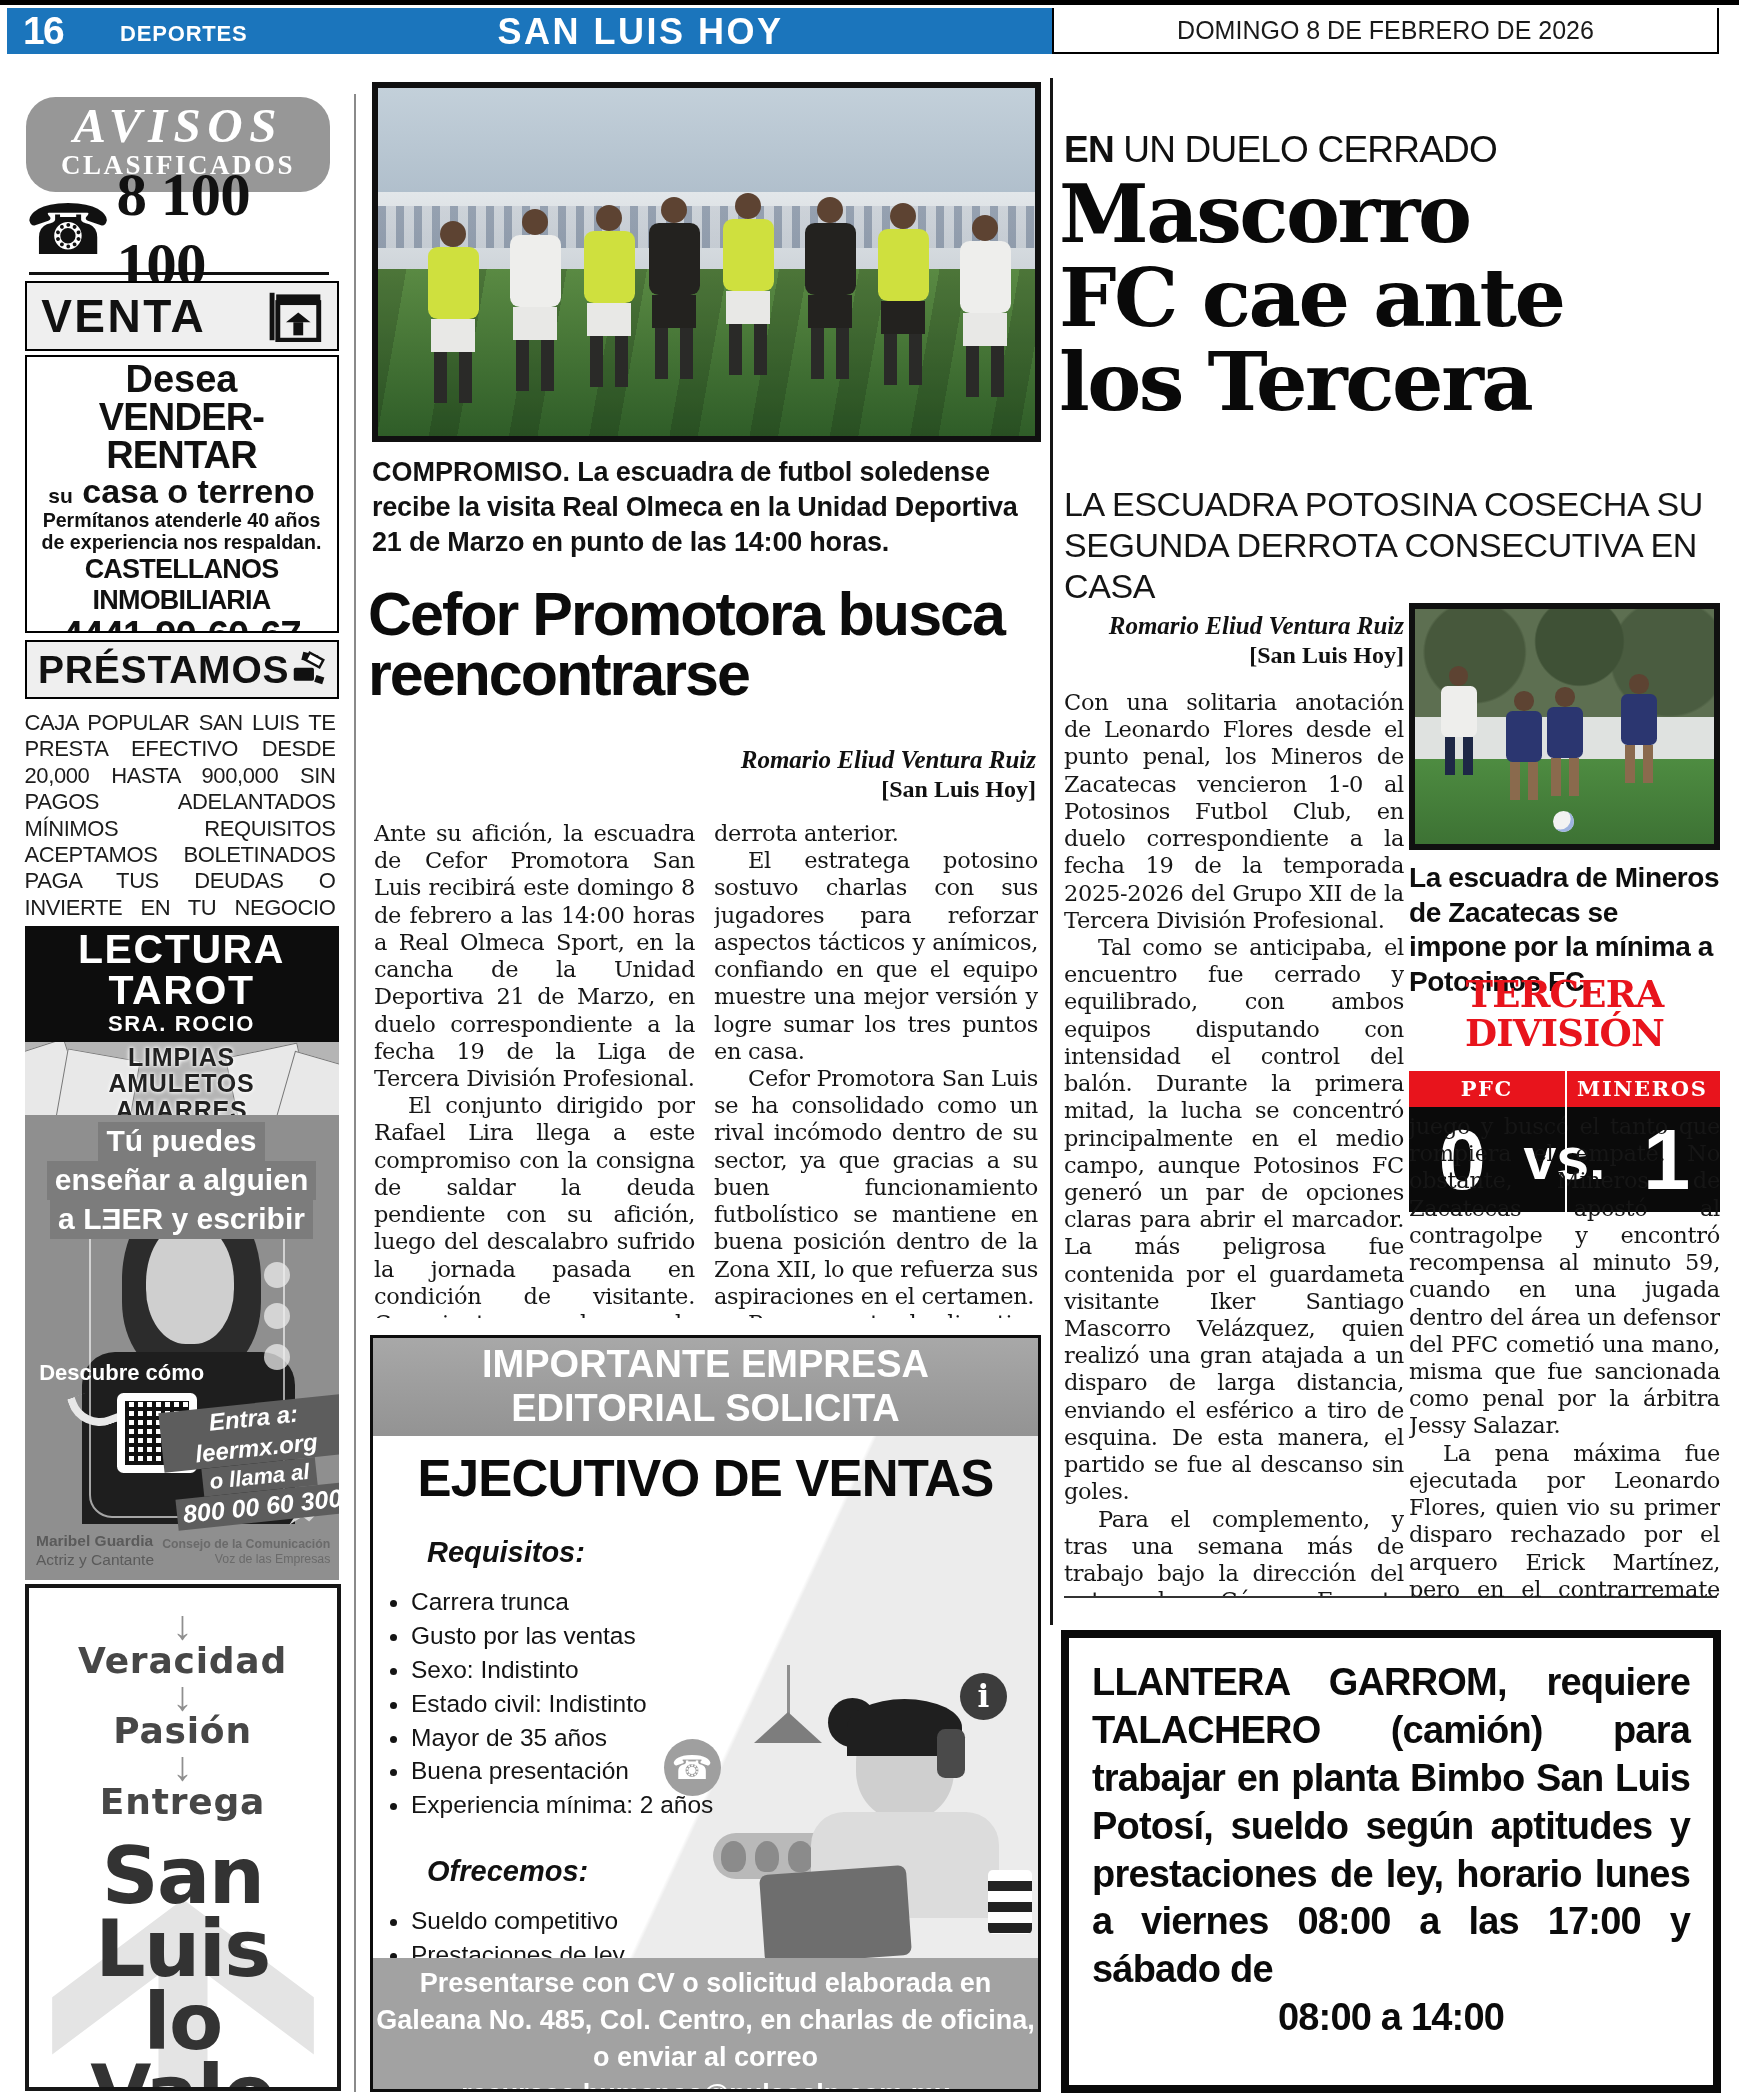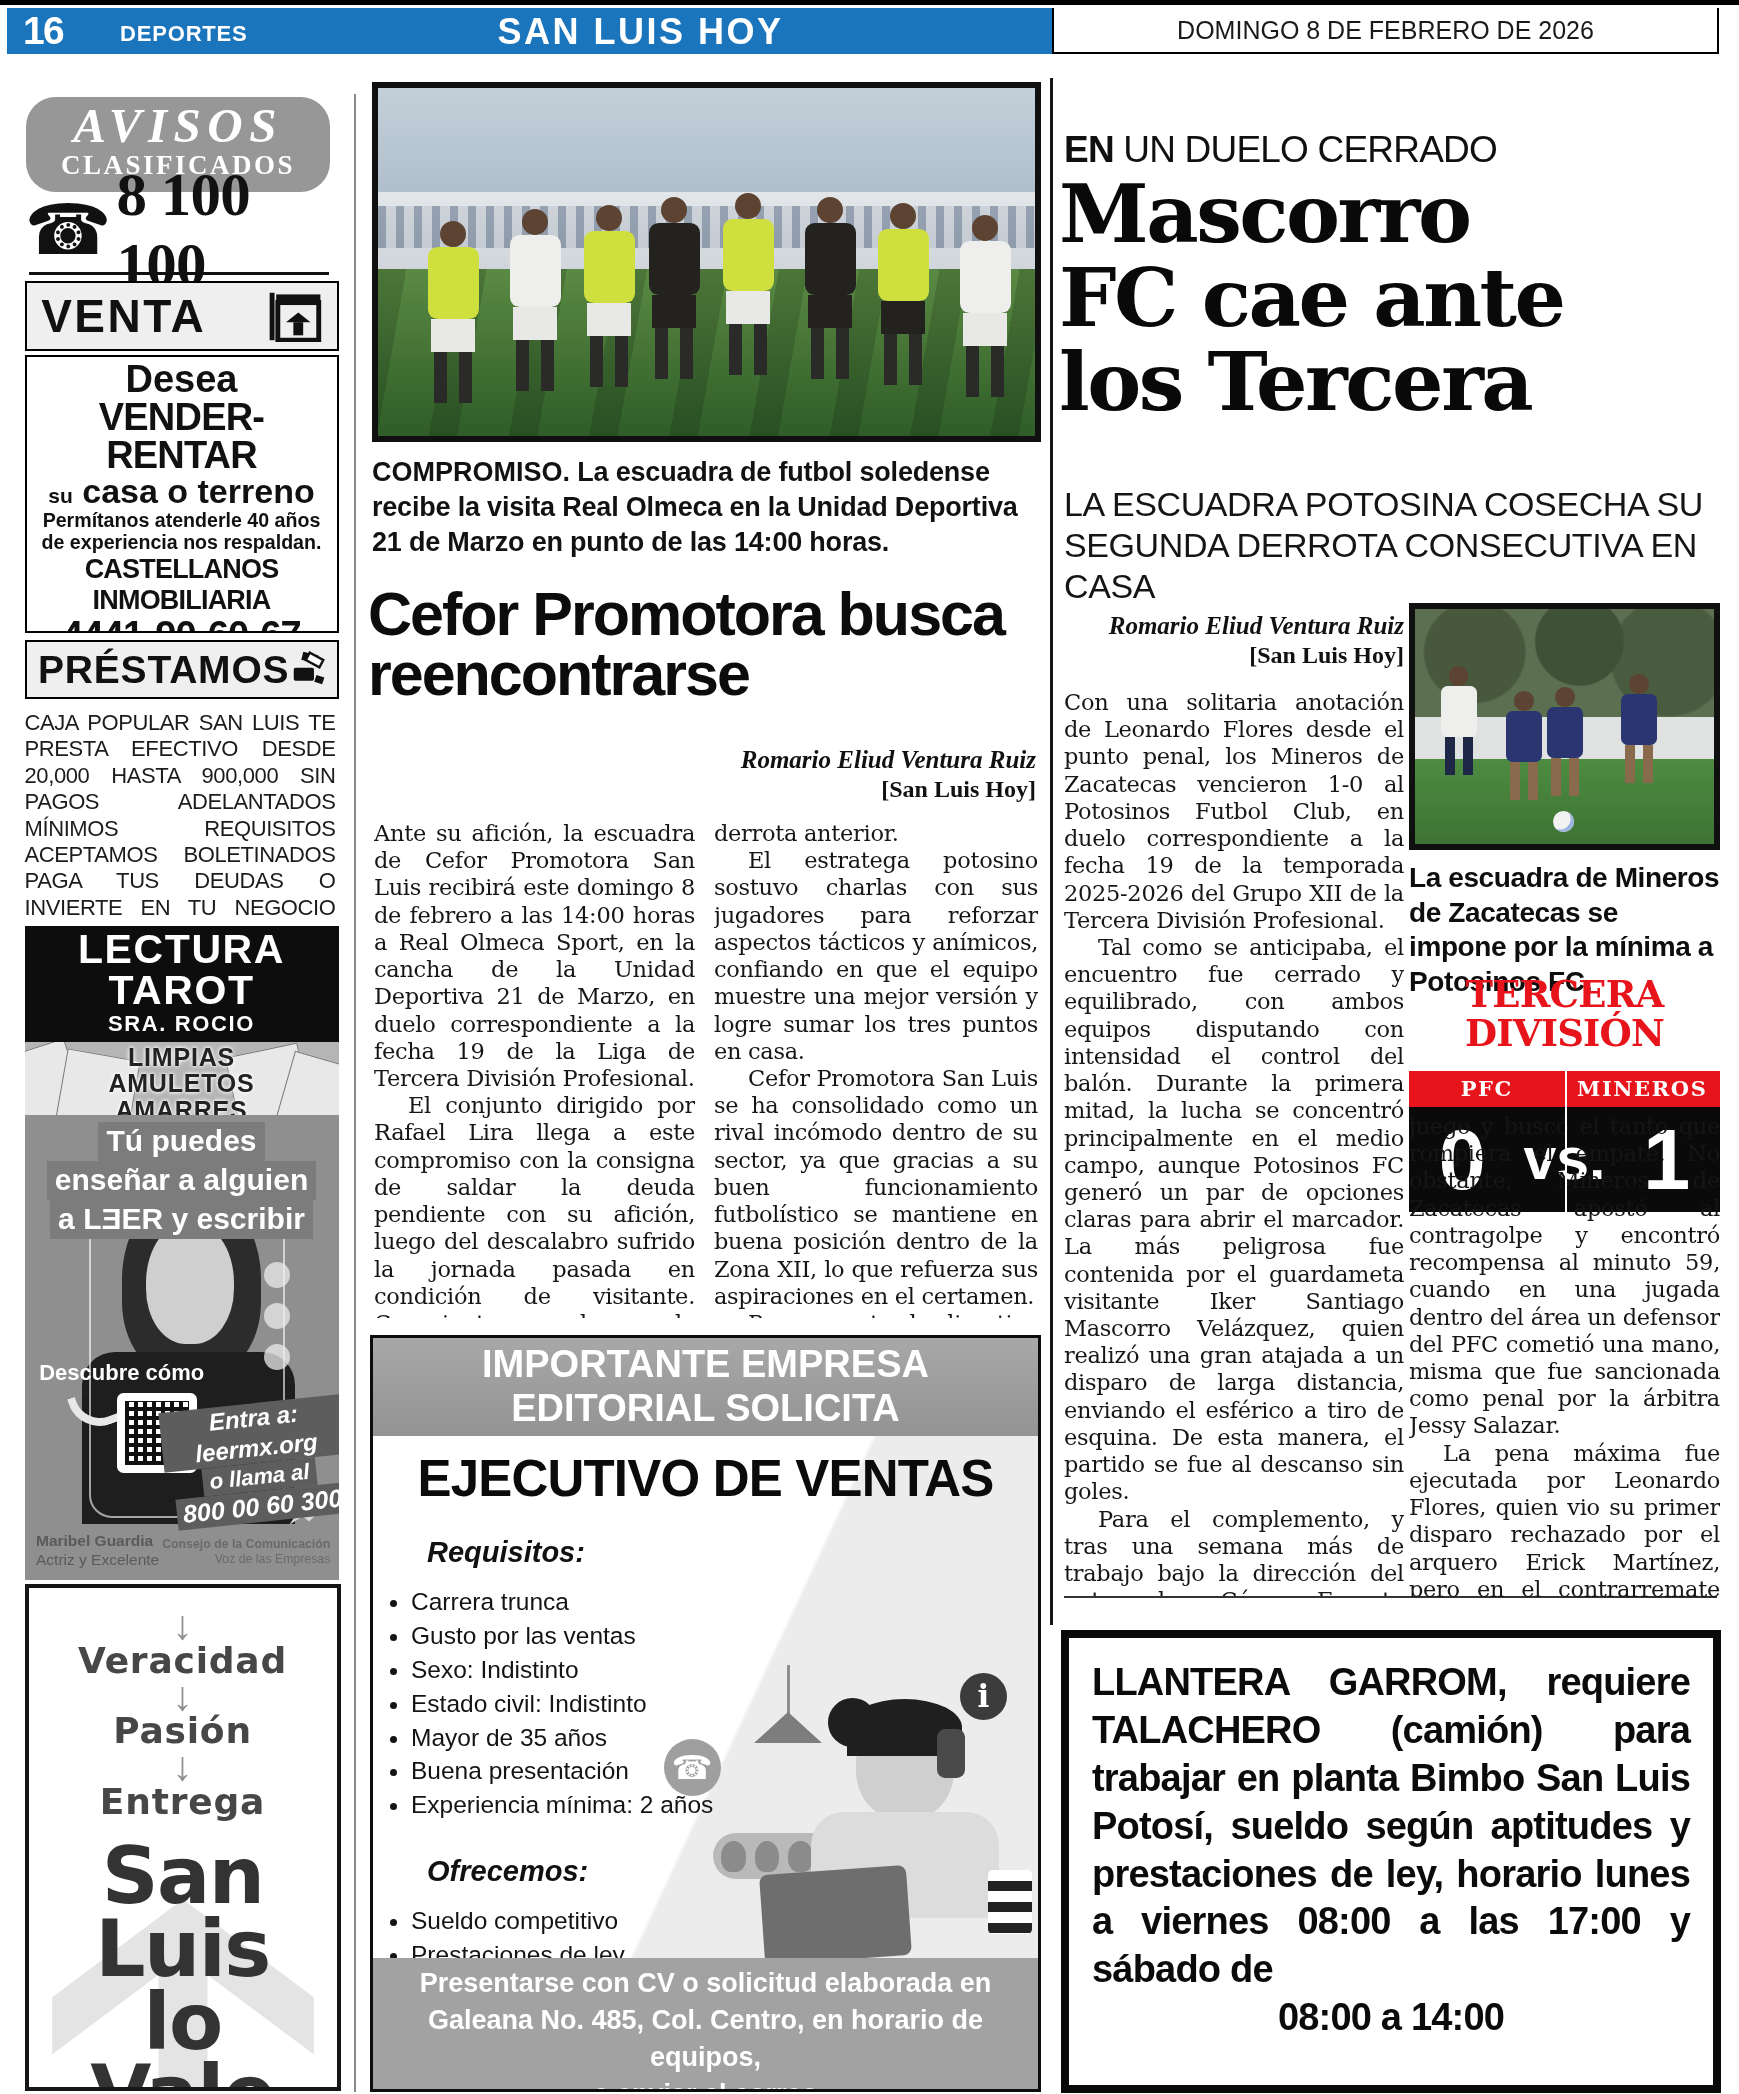--- a/index.html
+++ b/index.html
@@ -278,21 +278,21 @@
       <div class="leer-discover">Descubre cómo</div>
       <div class="leer-arrow"></div>
       <div class="leer-qr"></div>
       <div class="leer-cta">
         <span style="font-size:24px;">Entra a: leermx.org</span><br>
         <span style="font-size:22px;">o llama al</span><br>
         <span style="font-size:25px;">800 00 60 300</span>
       </div>
       <div class="leer-credit">
         <div>Maribel Guardia</div>
-        <div style="font-weight:400;">Actriz y Excelente</div>
+        <div style="font-weight:400;">Actriz y Cantante</div>
       </div>
       <svg class="leer-logo" width="38" height="33" viewBox="0 0 46 40">
         <path d="M4 30 L20 6 L26 14 L40 2 L42 12 L28 26 L20 20 Z" fill="#d8d8d8"></path>
       </svg>
       <div class="leer-org">
         <div>Consejo de la Comunicación</div>
         <div style="font-weight:400;">Voz de las Empresas</div>
       </div>
     </div>
 
@@ -434,21 +434,21 @@
           <i></i>
           <i></i>
           <i></i>
         </div>
       <div class="illu-bodyp"></div>
       <div class="illu-monitor"></div>
       <div class="illu-coffee"></div>
     </div>
     <div class="job-footer">
       <div>Presentarse con CV o solicitud elaborada en</div>
-      <div>Galeana No. 485, Col. Centro, en horario de equipos,</div>
+      <div>Galeana No. 485, Col. Centro, en charlas de oficina,</div>
       <div>o enviar al correo recursos.humanos@pulsoslp.com.mx</div>
     </div>
   </div>
 
   <div class="kicker">
     <span class="b">EN</span><span> UN DUELO CERRADO</span>
   </div>
   <div class="headline-main">
     <div>Mascorro</div>
     <div>FC cae ante</div>

